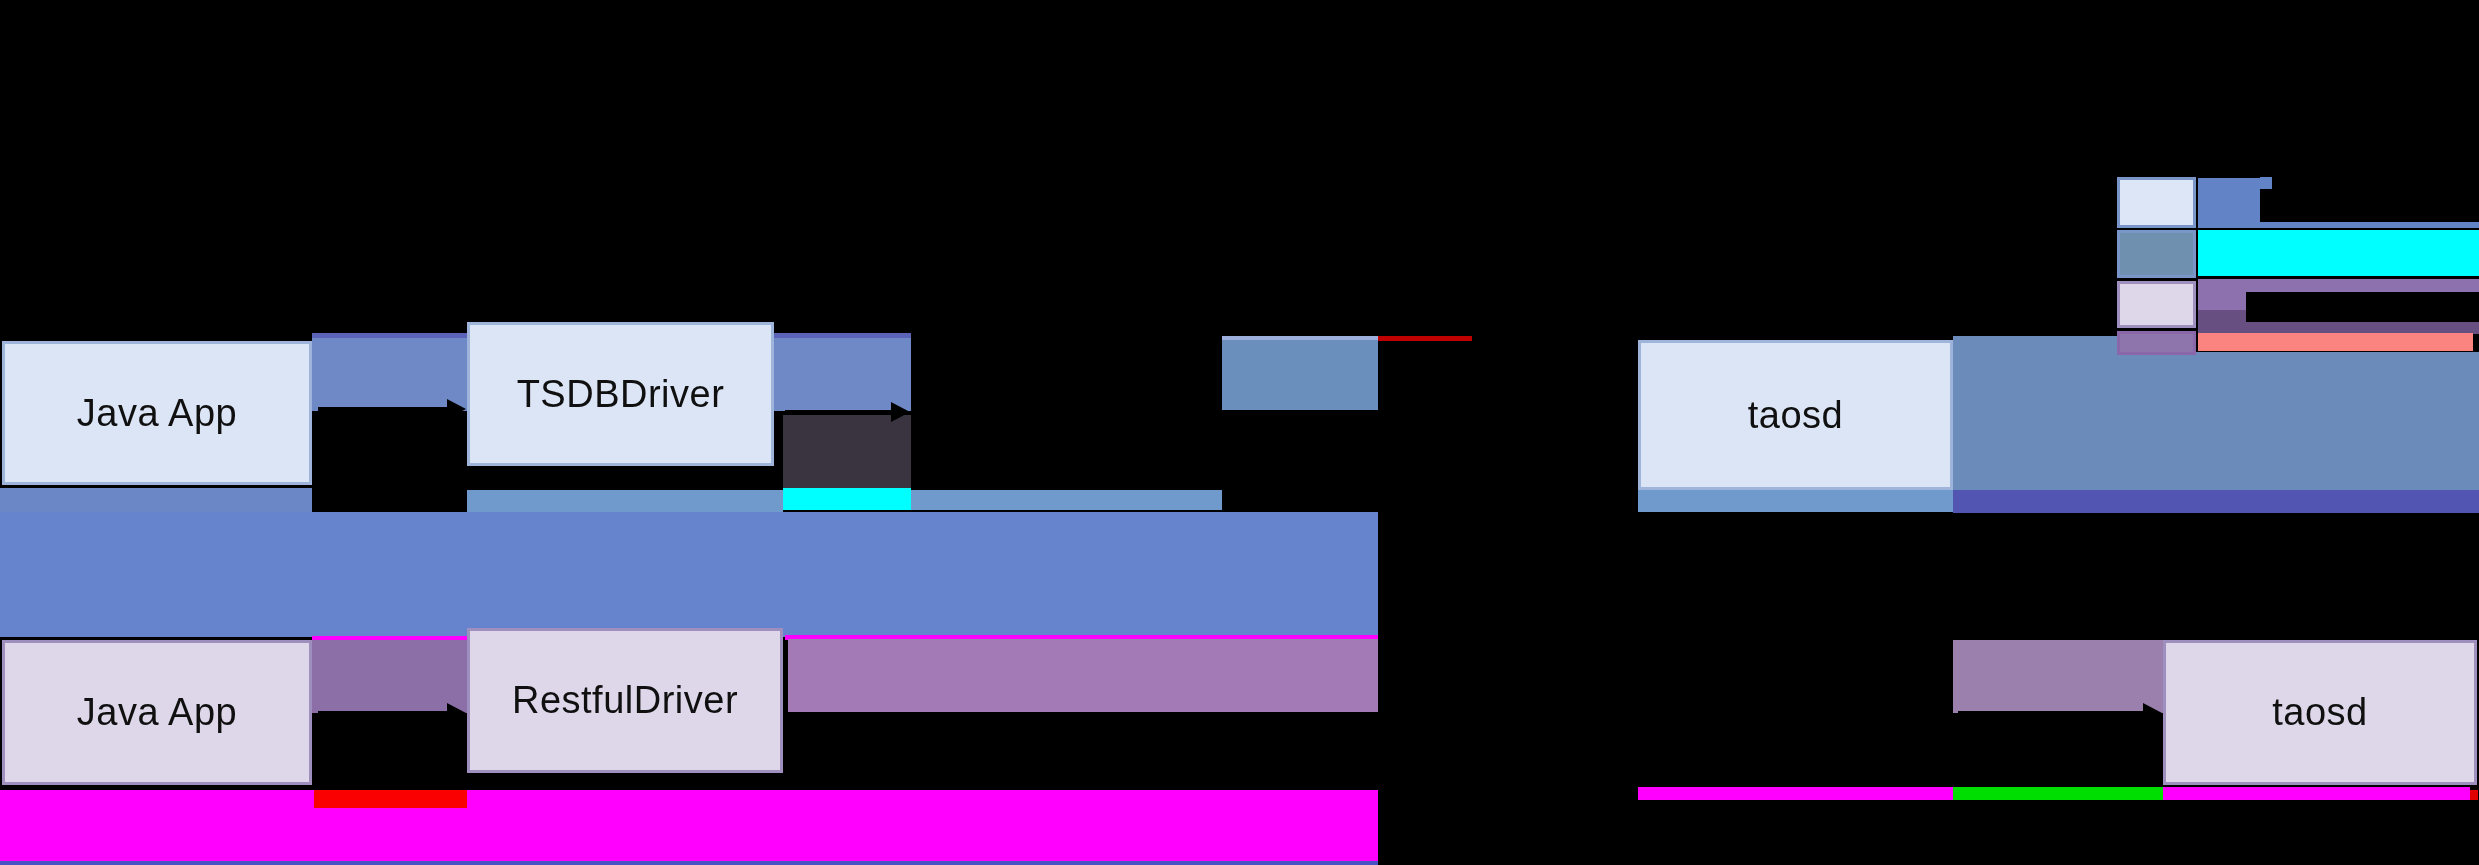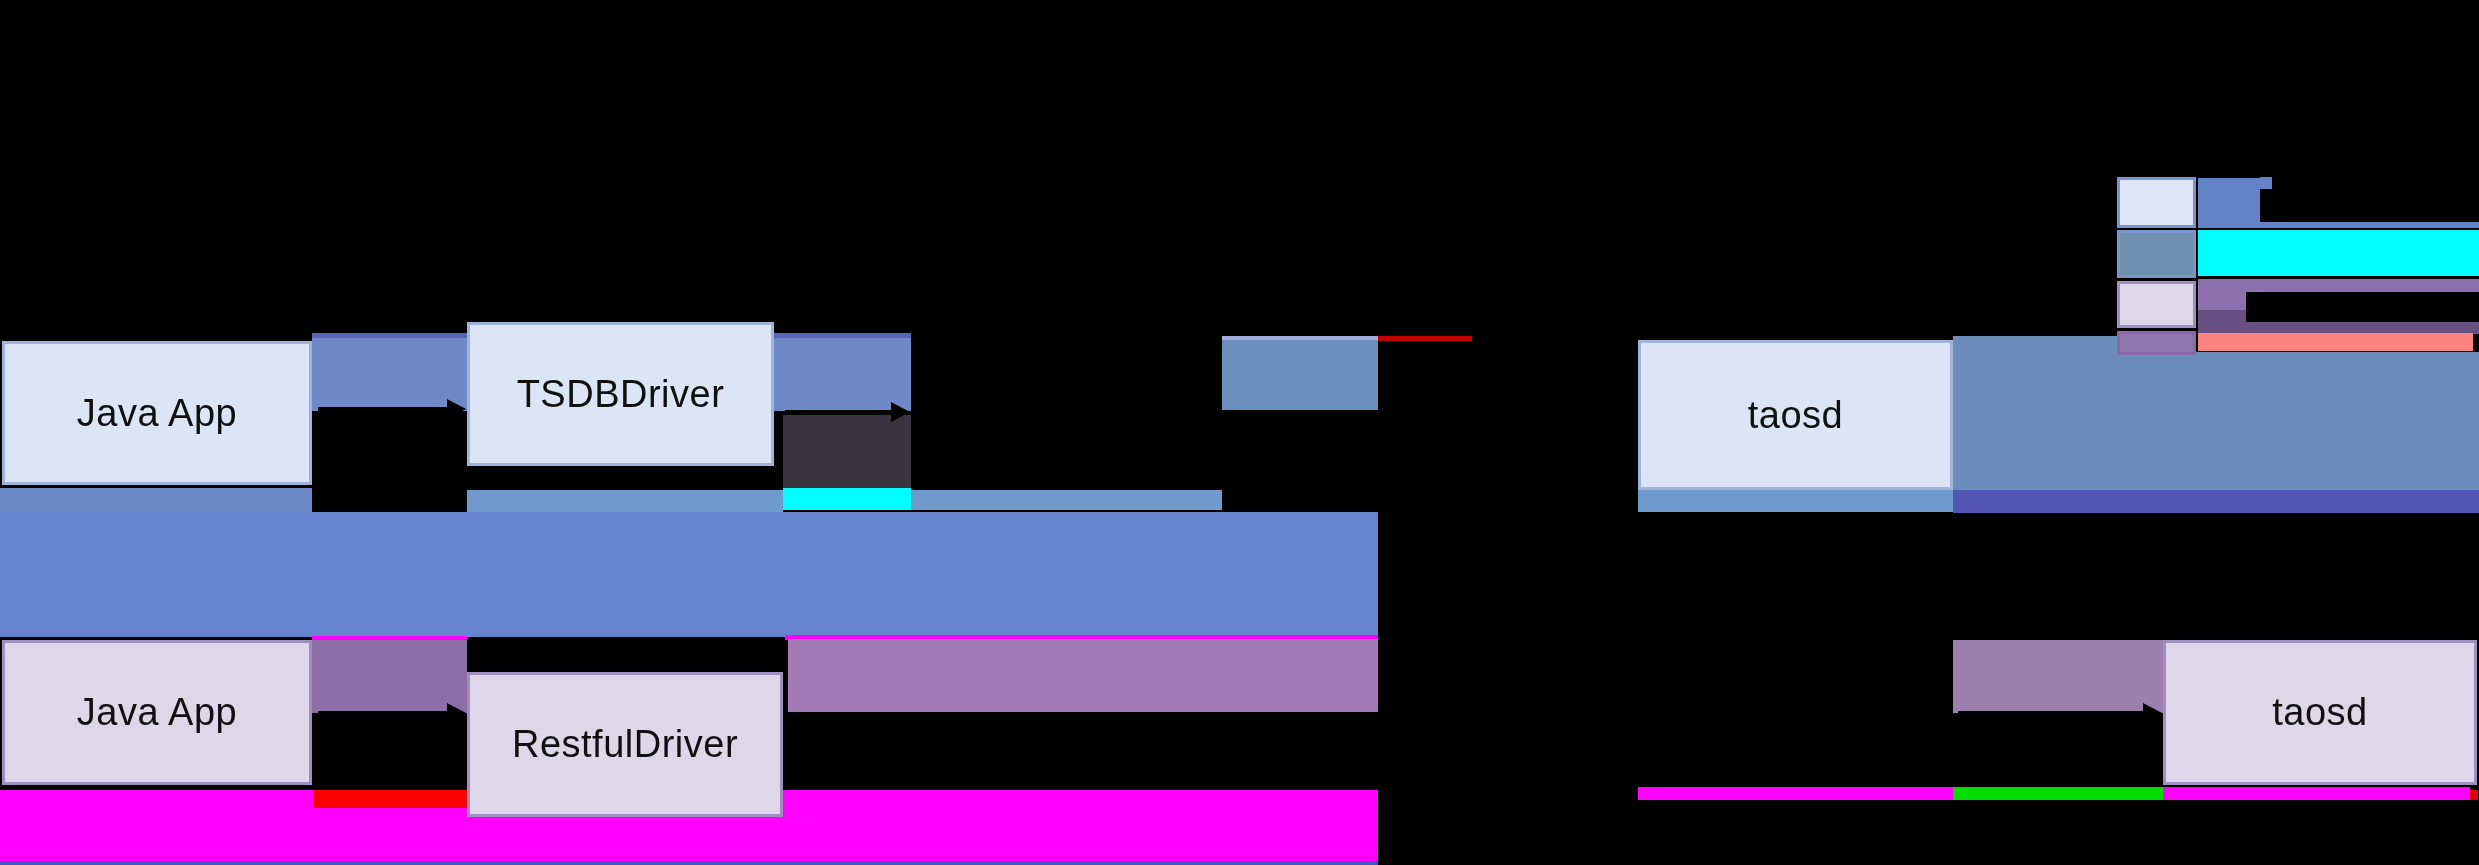--- a/index.html
+++ b/index.html
@@ -64,21 +64,21 @@
     </div>
     <div class="box" style="left: 467px; top: 322px; width: 307px; height: 144px; background: rgb(219, 229, 246); border: 3px solid rgb(159, 180, 218);">
       <span>TSDBDriver</span>
     </div>
     <div class="box" style="left: 1638px; top: 340px; width: 315px; height: 150px; background: rgb(219, 229, 246); border: 3px solid rgb(159, 180, 218);">
       <span>taosd</span>
     </div>
     <div class="box" style="left: 2px; top: 640px; width: 310px; height: 145px; background: rgb(222, 215, 234); border: 3px solid rgb(159, 143, 190);">
       <span>Java App</span>
     </div>
-    <div class="box" style="left: 467px; top: 672px; width: 316px; height: 145px; background: rgb(222, 215, 234); border: 3px solid rgb(159, 143, 190);">
+    <div class="box" style="left: 467px; top: 628px; width: 316px; height: 145px; background: rgb(222, 215, 234); border: 3px solid rgb(159, 143, 190);">
       <span>RestfulDriver</span>
     </div>
     <div class="box" style="left: 2163px; top: 640px; width: 314px; height: 145px; background: rgb(222, 215, 234); border: 3px solid rgb(159, 143, 190);">
       <span>taosd</span>
     </div>
     <div class="swatch" style="left: 2117px; top: 177px; width: 79px; height: 51px; background: rgb(220, 230, 247); border: 3px solid rgb(122, 150, 200);"></div>
     <div class="swatch" style="left: 2117px; top: 230px; width: 79px; height: 48px; background: rgb(112, 144, 176); border: 3px solid rgb(122, 150, 200);"></div>
     <div class="swatch" style="left: 2117px; top: 281px; width: 79px; height: 47px; background: rgb(222, 215, 234); border: 3px solid rgb(159, 143, 190);"></div>
     <div class="swatch" style="left: 2117px; top: 331px; width: 79px; height: 24px; background: rgb(142, 118, 173); border: 3px solid rgb(138, 103, 168);"></div>
     <div class="band" style="left: 2198px; top: 178px; width: 62px; height: 50px; background: rgb(98, 131, 198);"></div>

